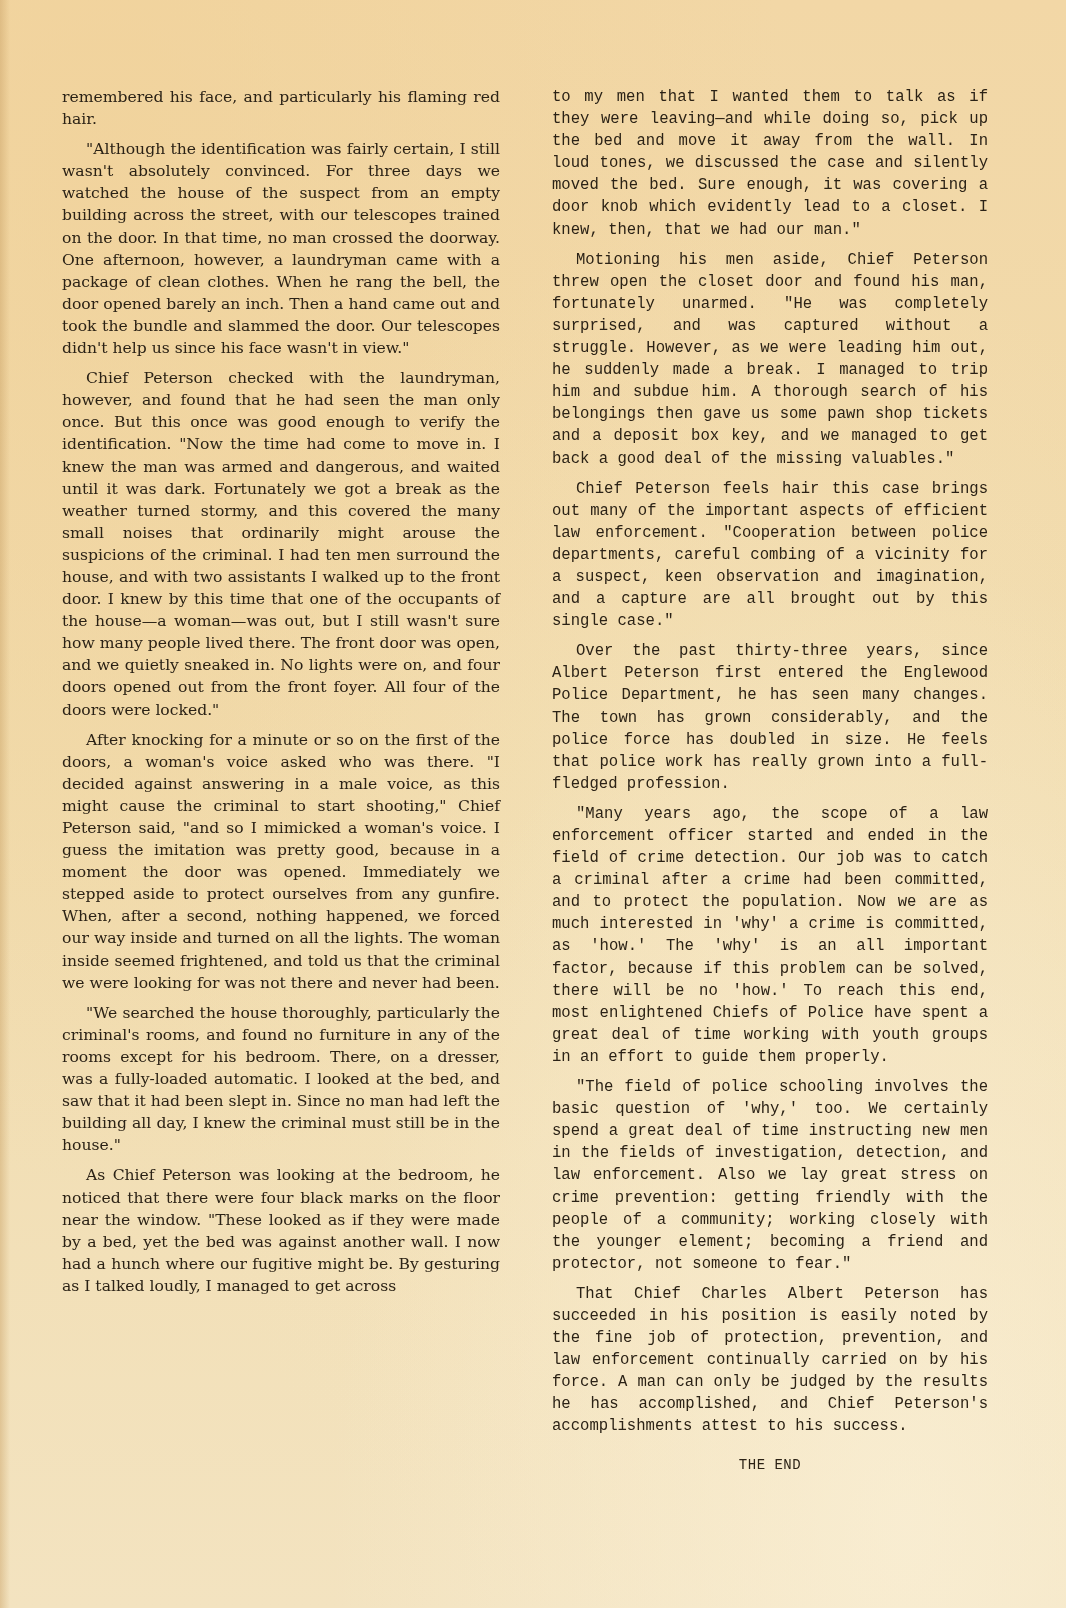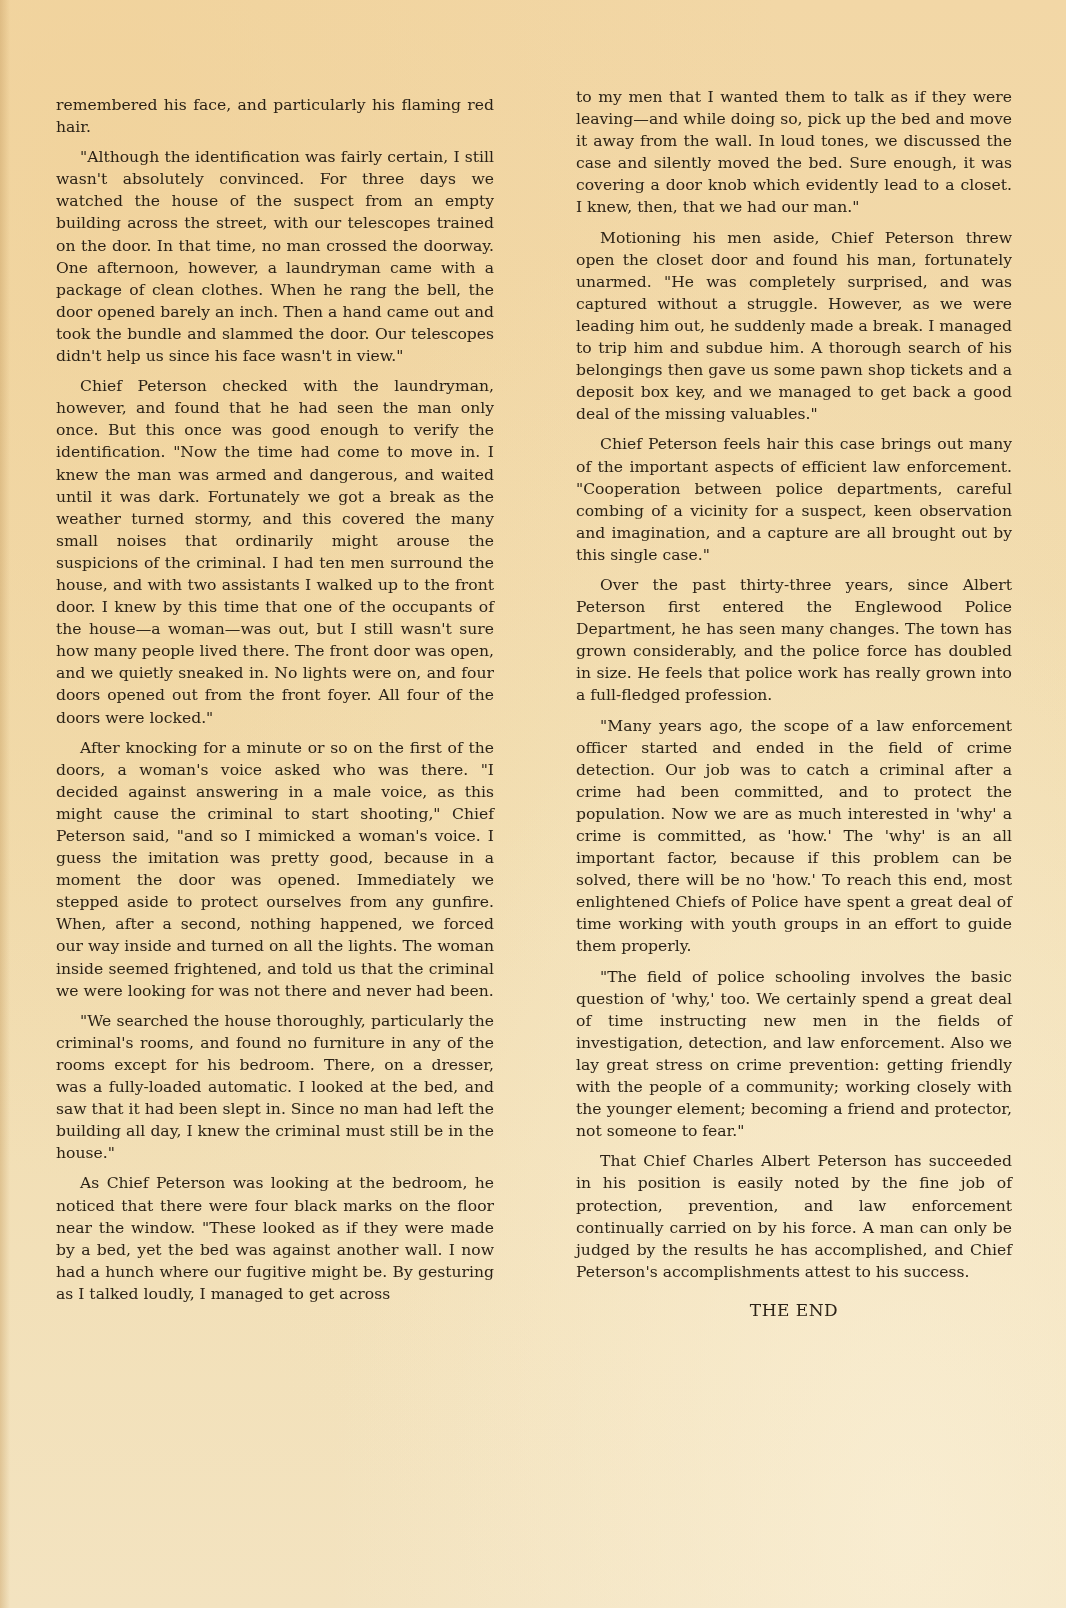--- a/index.html
+++ b/index.html
@@ -22,28 +22,28 @@
     }
     .col {
       position: absolute; top: 86px;
       font-family: "DejaVu Serif", serif;
       color: #2b2216;
       font-size: 15.6px;
       line-height: 22.1px;
       text-align: justify;
       hyphens: manual;
     }
-    .col.left { left: 56px; width: 438px; margin-top: 8px; }
-    .col.right { left: 576px; width: 436px; }
+    .col.left { left: 62px; width: 438px; }
+    .col.right { left: 552px; width: 436px; font-family: Liberation Mono, monospace; }
     .col p { margin: 0 0 8px 0; text-indent: 24px; }
     .col p.cont { text-indent: 0; }
     .the-end {
       text-align: center; text-indent: 0 !important;
       margin-top: 16px !important;
-      font-size: 17px; letter-spacing: 0.5px;
+      font-size: 14px; letter-spacing: 0.5px;
     }
   </style>
 </head>
 <body>
 
 <div class="page">
   <div class="spine"></div>
 
   <div class="col left">
     <p class="cont">remembered his face, and particularly his flaming red hair.</p>

